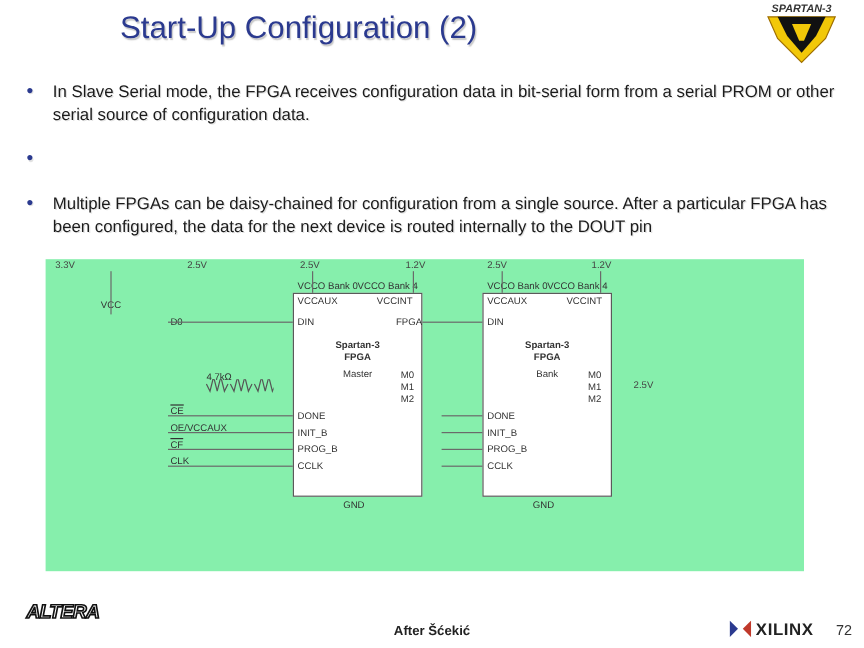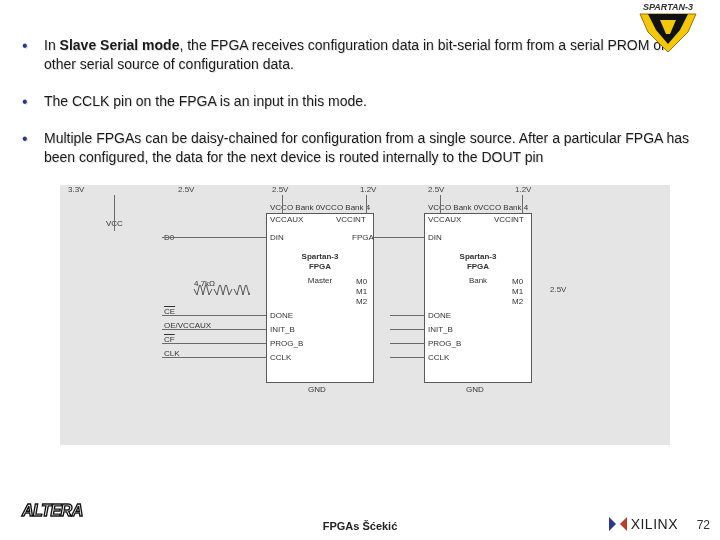--- a/index.html
+++ b/index.html
@@ -41,26 +41,26 @@
     line-height: 1.35;
     text-shadow: 1px 1px 0 rgba(190,190,190,0.45);
   }
   .bullet-dot {
     color: #2b3a8f;
     font-size: 16px;
     width: 22px;
     flex-shrink: 0;
     line-height: 1.2;
   }
-  .b1-strong { font-weight: bold; }
+  .b1-strong { font-weight: normal; }
   .diagram-area {
     position: relative;
-    margin: 6px 50px 0 60px;
+    margin: 6px 50px 0 38px;
     height: 260px;
-    background: #e5e5e5;
+    background: #86efac;
   }
   
   .schem-box {
     position: absolute;
     border: 1px solid #5a5a5a;
     background: #fff;
   }
   .schem-label {
     position: absolute;
     font-size: 8px;
@@ -139,55 +139,55 @@
     display: flex;
     align-items: center;
     gap: 4px;
   }
   .xilinx-mark {
     width: 18px; height: 14px;
   }
   .xilinx-text {
     font-family: Arial, sans-serif;
     font-size: 14px;
-    font-weight: normal;
+    font-weight: bold;
     color: #222;
     letter-spacing: 0.5px;
   }
   .pagenum {
     position: absolute;
     right: 10px;
     bottom: 4px;
     font-size: 12px;
     color: #333;
   }
   .wire { position:absolute; background:#6a6a6a; }
 </style>
 </head>
 <body>
 
 <div class="header">
+  <h1 class="title">Start-Up Configuration (2)</h1>
   <svg class="logo-right" viewBox="0 0 76 56">
     <text x="38" y="10" text-anchor="middle" font-size="9" font-family="Arial" font-weight="bold" font-style="italic" fill="#333">SPARTAN-3</text>
     <path d="M10 14 L66 14 L58 32 L38 52 L18 32 Z" fill="#f2c808" stroke="#a07000" stroke-width="1"></path>
     <path d="M18 14 L58 14 L50 30 L38 44 L26 30 Z" fill="#111"></path>
     <path d="M30 20 L46 20 L40 34 L36 34 Z" fill="#f2c808"></path>
   </svg>
 </div>
 
 <div class="bullets">
   <div class="bullet-row">
     <div class="bullet-dot">•</div>
     <div>
       <span>In </span><span class="b1-strong">Slave Serial mode</span><span>, the FPGA receives configuration data in bit-serial form from a serial PROM or other serial source of configuration data.</span>
     </div>
   </div>
   <div class="bullet-row">
     <div class="bullet-dot">•</div>
-    <div>The CCLK pin on the FPGA is an input in this mode.</div>
   </div>
   <div class="bullet-row">
     <div class="bullet-dot">•</div>
     <div>Multiple FPGAs can be daisy-chained for configuration from a single source. After a particular FPGA has been configured, the data for the next device is routed internally to the DOUT pin</div>
   </div>
 </div>
 
 <div class="diagram-area">
 
   <span class="schem-label voltage" style="left:8px;top:0">3.3V</span>
@@ -264,21 +264,21 @@
   <div class="wire" style="left:54px;top:10px;width:1px;height:36px"></div>
   <div class="wire" style="left:222px;top:10px;width:1px;height:18px"></div>
   <div class="wire" style="left:306px;top:10px;width:1px;height:18px"></div>
   <div class="wire" style="left:380px;top:10px;width:1px;height:18px"></div>
   <div class="wire" style="left:462px;top:10px;width:1px;height:18px"></div>
 
 </div>
 
 <div class="footer">
   <span class="altera">ALTERA</span>
-  <span class="author">FPGAs Šćekić</span>
+  <span class="author">After Šćekić</span>
   <span class="xilinx">
     <svg class="xilinx-mark" viewBox="0 0 18 14">
       <path d="M0 0 L7 7 L0 14 Z" fill="#2b3a8f"></path>
       <path d="M18 0 L11 7 L18 14 Z" fill="#c0392b"></path>
     </svg>
     <span class="xilinx-text">XILINX</span>
   </span>
   <span class="pagenum">72</span>
 </div>
 

